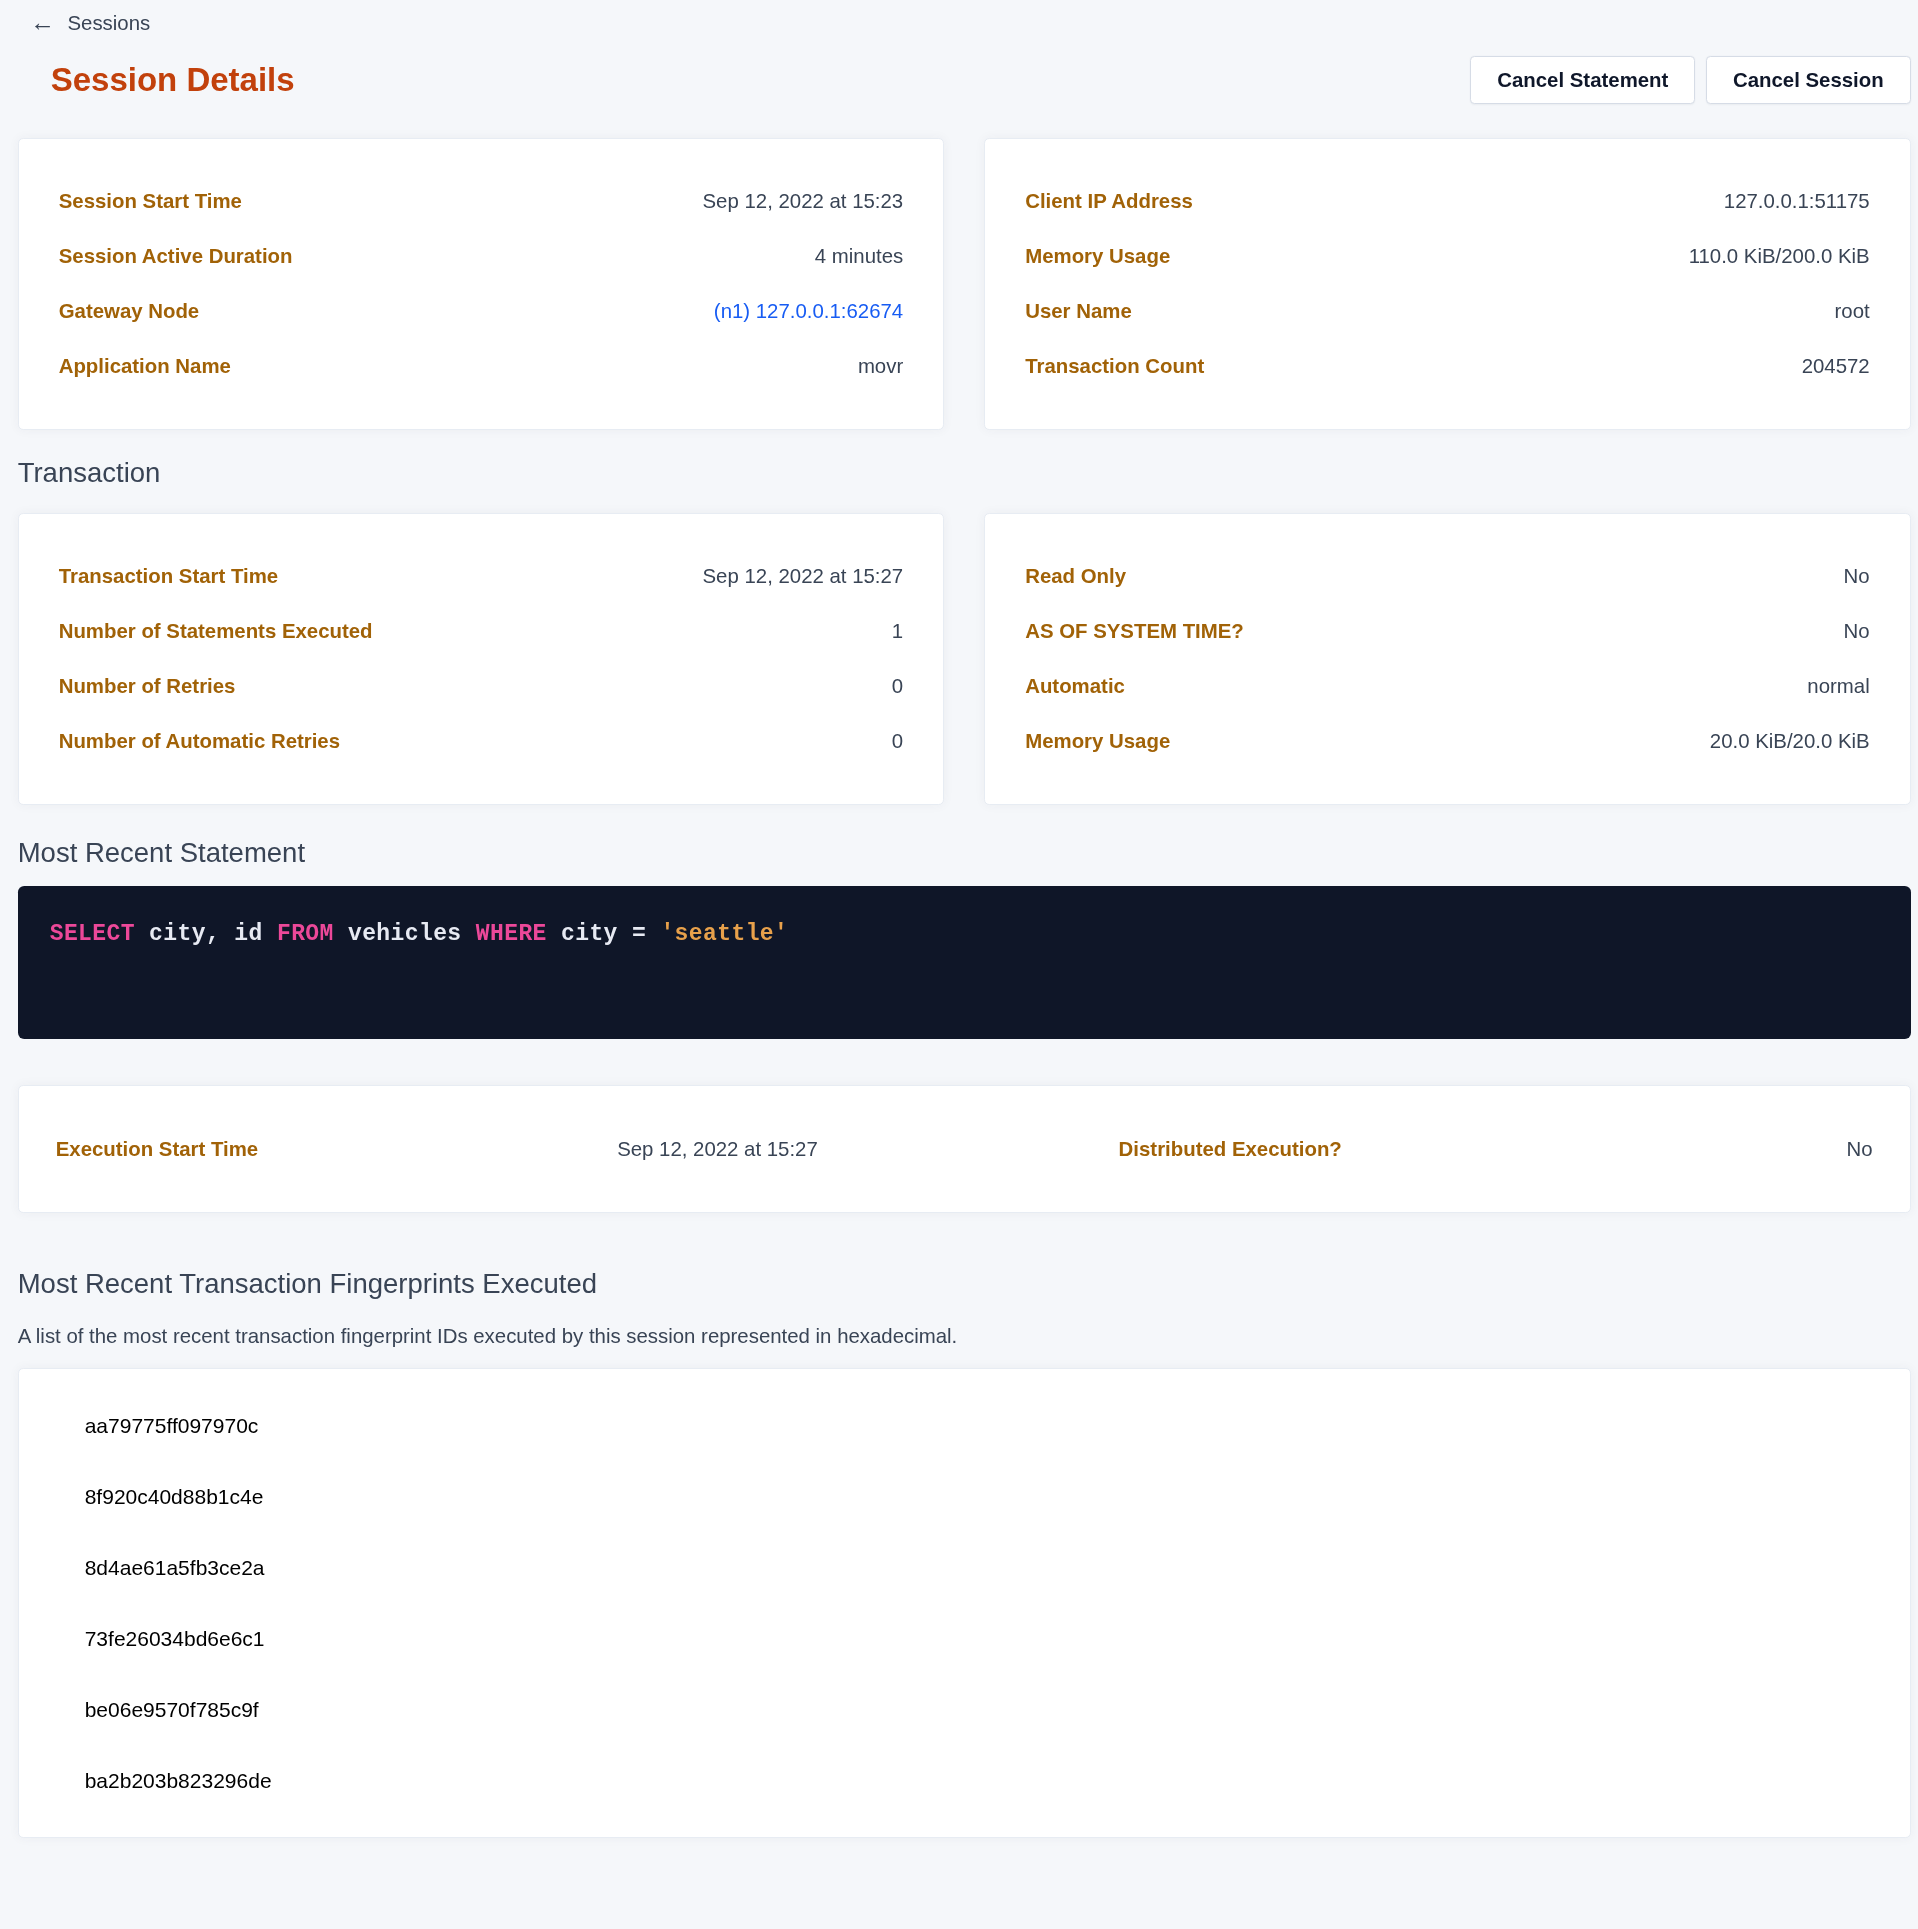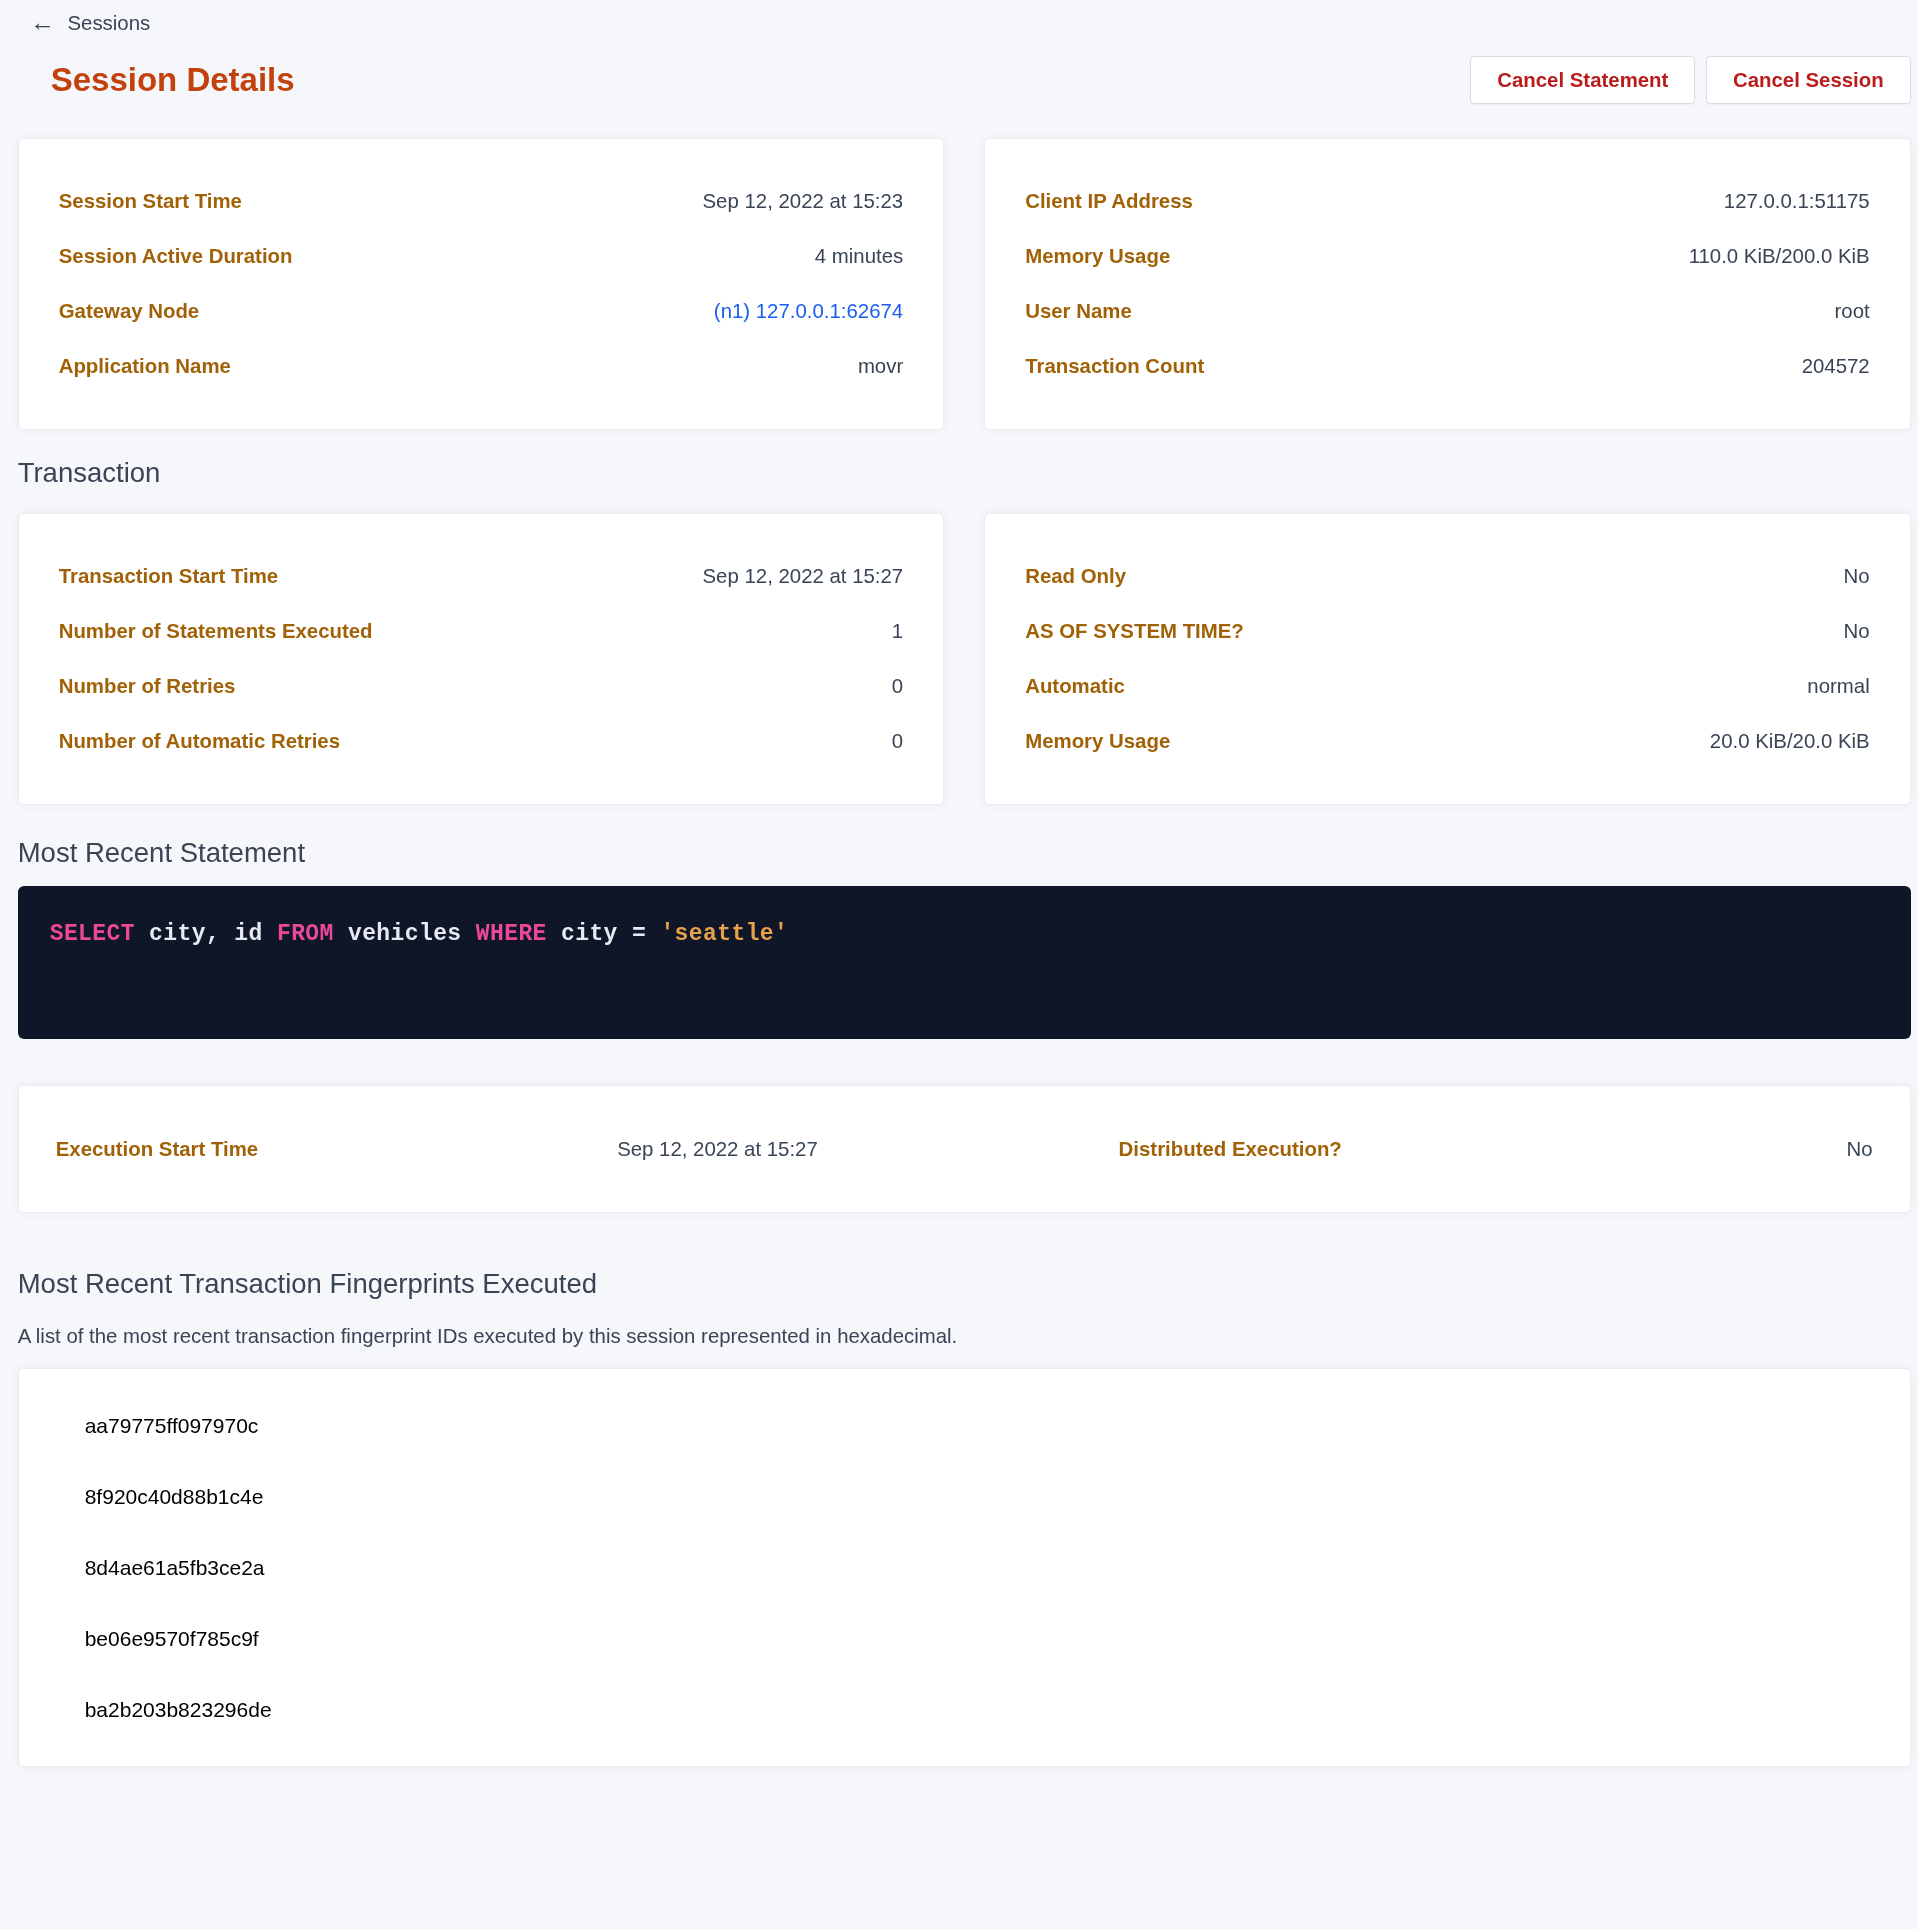--- a/index.html
+++ b/index.html
@@ -22,21 +22,21 @@
 
   
   .title-row {
     margin-top: 19.5px; display: flex; align-items: center; justify-content: space-between;
   }
   .page-title { font-size: 33px; font-weight: bold; color: #c2410c; line-height: 48px; margin-left: 33px; }
   .title-actions { display: flex; gap: 10.6px; }
   .btn {
     background: #ffffff; border: 0.9px solid #d6dce6; border-radius: 4.4px;
     font-family: "Liberation Sans", sans-serif;
-    font-size: 20.4px; font-weight: bold; color: #b91c1c;
+    font-size: 20.4px; font-weight: bold; color: #0f172a;
     height: 48px; padding: 6px 26px; cursor: pointer;
     box-shadow: 0 0.9px 1.8px rgba(57,68,85,0.06);
   }
 
   
   .cards-grid {
     display: grid; grid-template-columns: 1fr 1fr; column-gap: 40px;
     align-items: start; margin-top: 34px;
   }
   .card {
@@ -206,18 +206,19 @@
     <span class="exec-value exec-value-right">No</span>
   </div>
 
   <h2 class="section-title sec-fingerprints">Most Recent Transaction Fingerprints Executed</h2>
   <p class="fingerprints-desc">A list of the most recent transaction fingerprint IDs executed by this session represented in hexadecimal.</p>
 
   <div class="card fingerprints-card">
     <div class="fingerprint-item">aa79775ff097970c</div>
     <div class="fingerprint-item">8f920c40d88b1c4e</div>
     <div class="fingerprint-item">8d4ae61a5fb3ce2a</div>
+    <div class="fingerprint-item">73fe26034bd6e6c1</div>
     <div class="fingerprint-item">be06e9570f785c9f</div>
     <div class="fingerprint-item">ba2b203b823296de</div>
   </div>
 
 </div>
 
 
 </body></html>

